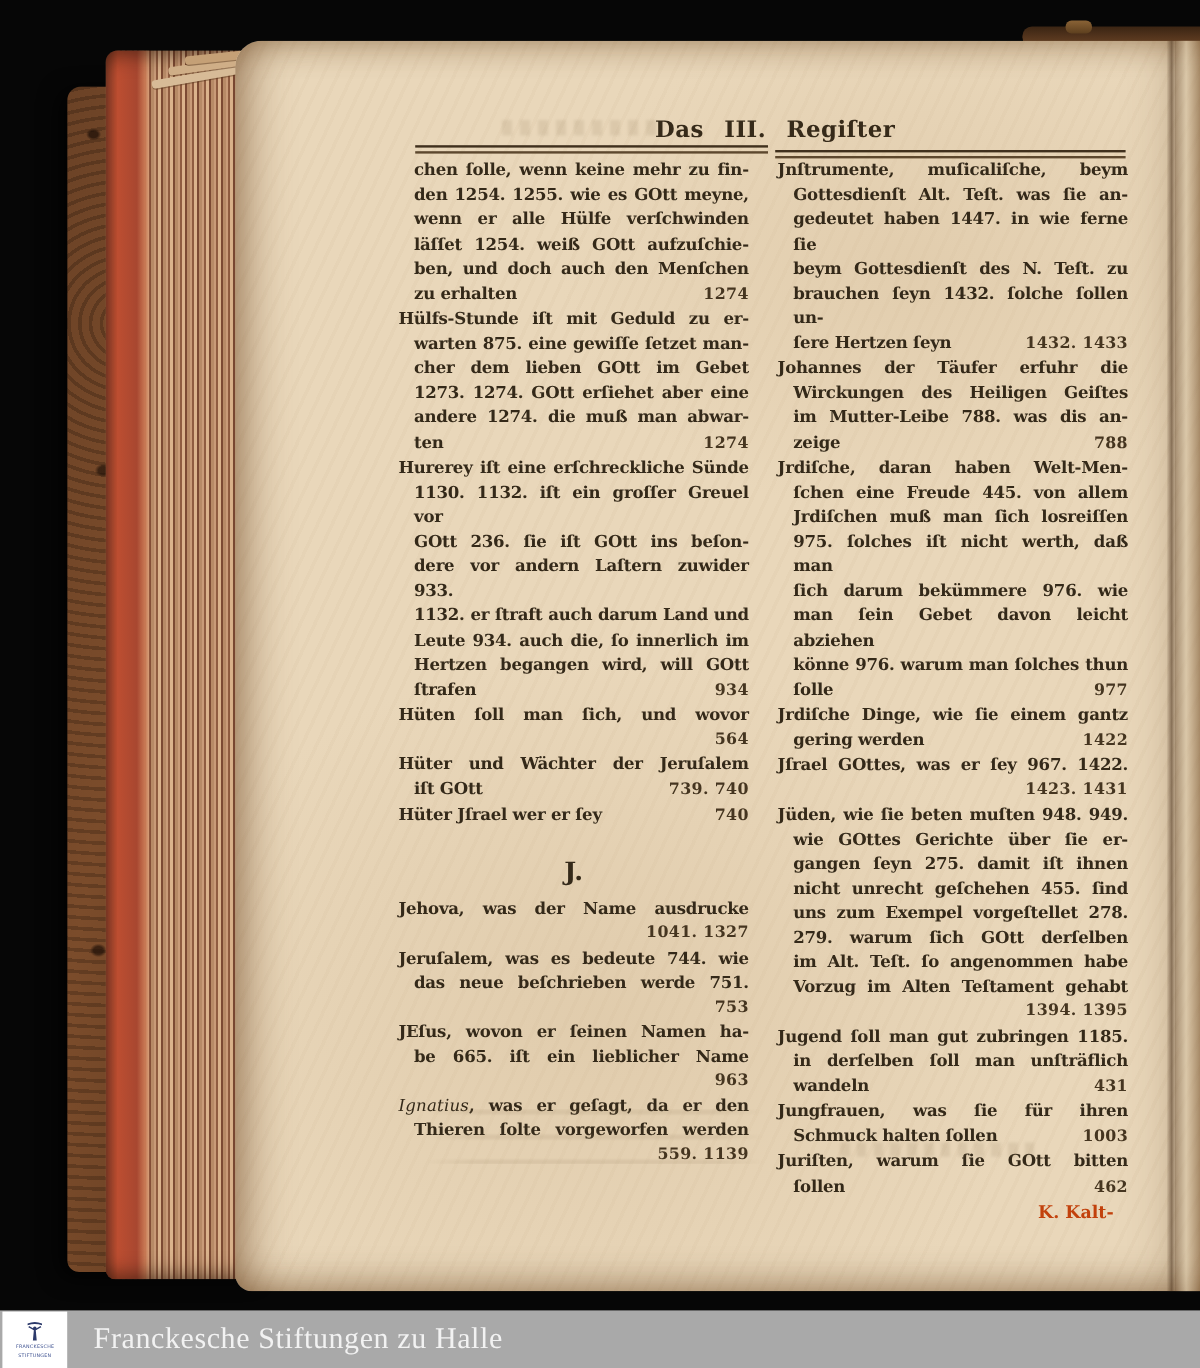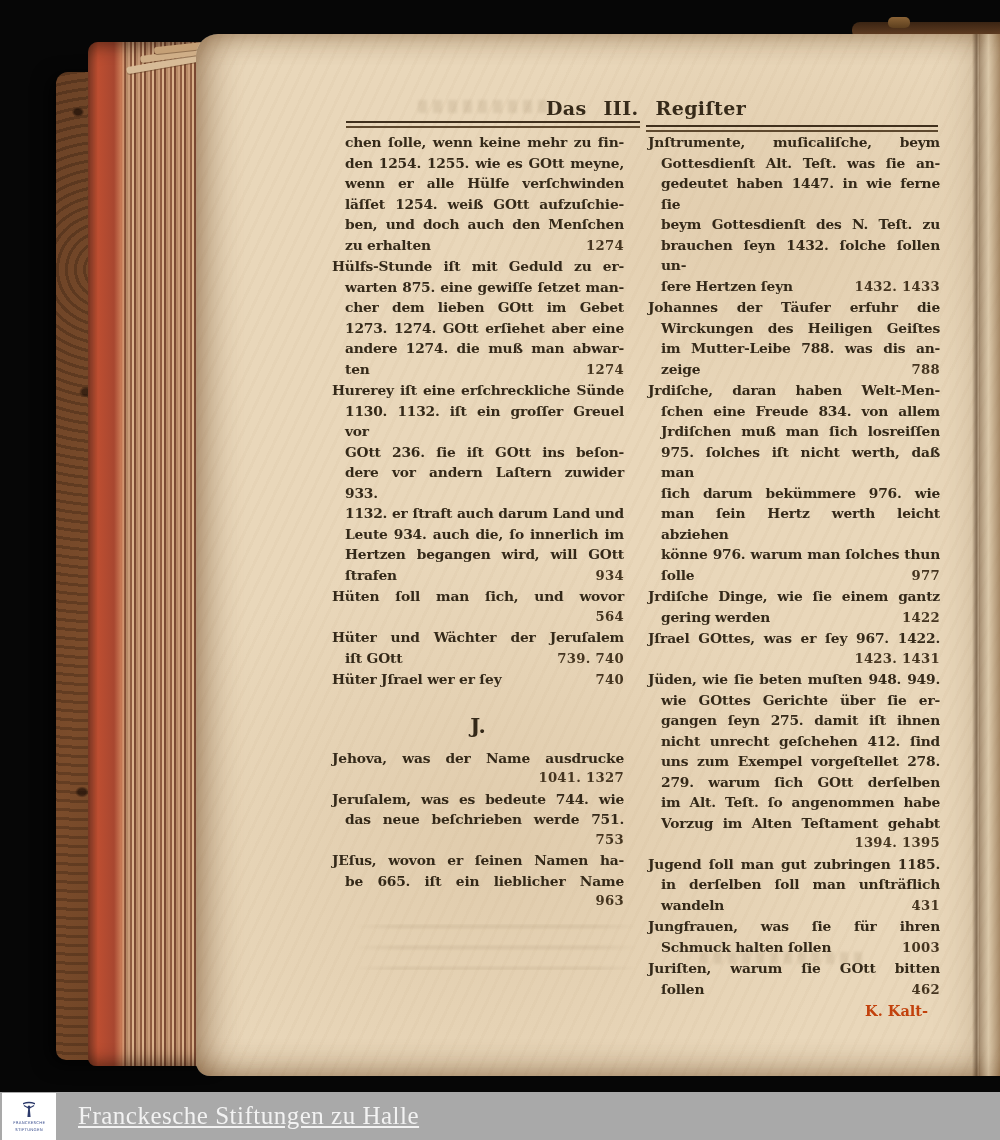--- a/index.html
+++ b/index.html
@@ -72,21 +72,21 @@
     mask-image:linear-gradient(90deg, transparent, #000 15%, #000 85%, transparent);}
   .g3{left:700px;top:952px;width:168px;height:12px;opacity:.3;border-radius:2px;
     background:repeating-linear-gradient(90deg, rgba(140,118,86,.5) 0 8px, transparent 8px 14px);}
   
   .footer-bar{position:absolute;left:0;top:1092px;width:1000px;height:48px;background:#a9a9a9;}
   .logo-box{position:absolute;left:2px;top:1093px;width:54px;height:47px;background:#fff;
     display:flex;flex-direction:column;align-items:center;justify-content:center;gap:1px;}
   .logo-caption{font-family:"DejaVu Sans", sans-serif;font-size:6px;line-height:6px;color:#3a4e8e;
     letter-spacing:.4px;transform:scale(.66);transform-origin:center;white-space:nowrap;}
   .footer-title{position:absolute;left:78px;top:1092px;height:48px;display:flex;align-items:center;
-    font-family:"Liberation Serif", serif;font-size:25px;color:#f2f2f2;letter-spacing:.5px;text-decoration:underline;}
+    font-family:"Liberation Serif", serif;font-size:25px;color:#f2f2f2;letter-spacing:.5px;}
   .dfg{position:absolute;left:898px;top:1144px;height:48px;display:flex;align-items:center;
     font-family:"DejaVu Sans", sans-serif;font-weight:900;font-size:33px;color:#5eead4;letter-spacing:2px;}
 </style>
 </head>
 <body>
 
 <div class="stage">
 
   <div class="cover"></div>
   <div class="edges"></div>
@@ -180,20 +180,28 @@
           </div>
         </div>
         <div class="entry">
           <div class="ln fill"><span class="txt">JEſus, wovon er ſeinen Namen ha-</span></div>
           <div class="ln ind fill"><span class="txt">be 665. iſt ein lieblicher Name</span></div>
           <div class="ln ind has-num">
             <span class="txt"></span>
             <span class="num">963</span>
           </div>
         </div>
+        <div class="entry">
+          <div class="ln fill"><span class="txt"><i class="antiqua">Ignatius</i>, was er geſagt, da er den</span></div>
+          <div class="ln ind fill"><span class="txt">Thieren ſolte vorgeworfen werden</span></div>
+          <div class="ln ind has-num">
+            <span class="txt"></span>
+            <span class="num">559. 1139</span>
+          </div>
+        </div>
       </div>
   </div>
 
   <div class="col col-right">
     <div id="col-right-entries">
         <div class="entry">
           <div class="ln fill"><span class="txt">Jnſtrumente, muſicaliſche, beym</span></div>
           <div class="ln ind fill"><span class="txt">Gottesdienſt Alt. Teſt. was ſie an-</span></div>
           <div class="ln ind fill"><span class="txt">gedeutet haben 1447. in wie ferne ſie</span></div>
           <div class="ln ind fill"><span class="txt">beym Gottesdienſt des N. Teſt. zu</span></div>
@@ -207,25 +215,25 @@
           <div class="ln fill"><span class="txt">Johannes der Täufer erfuhr die</span></div>
           <div class="ln ind fill"><span class="txt">Wirckungen des Heiligen Geiſtes</span></div>
           <div class="ln ind fill"><span class="txt">im Mutter-Leibe 788. was dis an-</span></div>
           <div class="ln ind has-num">
             <span class="txt">zeige</span>
             <span class="num">788</span>
           </div>
         </div>
         <div class="entry">
           <div class="ln fill"><span class="txt">Jrdiſche, daran haben Welt-Men-</span></div>
-          <div class="ln ind fill"><span class="txt">ſchen eine Freude 834. von allem</span></div>
+          <div class="ln ind fill"><span class="txt">ſchen eine Freude 445. von allem</span></div>
           <div class="ln ind fill"><span class="txt">Jrdiſchen muß man ſich losreiſſen</span></div>
           <div class="ln ind fill"><span class="txt">975. ſolches iſt nicht werth, daß man</span></div>
           <div class="ln ind fill"><span class="txt">ſich darum bekümmere 976. wie</span></div>
-          <div class="ln ind fill"><span class="txt">man ſein Hertz werth leicht abziehen</span></div>
+          <div class="ln ind fill"><span class="txt">man ſein Gebet davon leicht abziehen</span></div>
           <div class="ln ind fill"><span class="txt">könne 976. warum man ſolches thun</span></div>
           <div class="ln ind has-num">
             <span class="txt">ſolle</span>
             <span class="num">977</span>
           </div>
         </div>
         <div class="entry">
           <div class="ln fill"><span class="txt">Jrdiſche Dinge, wie ſie einem gantz</span></div>
           <div class="ln ind has-num">
             <span class="txt">gering werden</span>
@@ -236,21 +244,21 @@
           <div class="ln fill"><span class="txt">Jſrael GOttes, was er ſey 967. 1422.</span></div>
           <div class="ln ind has-num">
             <span class="txt"></span>
             <span class="num">1423. 1431</span>
           </div>
         </div>
         <div class="entry">
           <div class="ln fill"><span class="txt">Jüden, wie ſie beten muſten 948. 949.</span></div>
           <div class="ln ind fill"><span class="txt">wie GOttes Gerichte über ſie er-</span></div>
           <div class="ln ind fill"><span class="txt">gangen ſeyn 275. damit iſt ihnen</span></div>
-          <div class="ln ind fill"><span class="txt">nicht unrecht geſchehen 412. ſind</span></div>
+          <div class="ln ind fill"><span class="txt">nicht unrecht geſchehen 455. ſind</span></div>
           <div class="ln ind fill"><span class="txt">uns zum Exempel vorgeſtellet 278.</span></div>
           <div class="ln ind fill"><span class="txt">279. warum ſich GOtt derſelben</span></div>
           <div class="ln ind fill"><span class="txt">im Alt. Teſt. ſo angenommen habe</span></div>
           <div class="ln ind fill"><span class="txt">Vorzug im Alten Teſtament gehabt</span></div>
           <div class="ln ind has-num">
             <span class="txt"></span>
             <span class="num">1394. 1395</span>
           </div>
         </div>
         <div class="entry">

